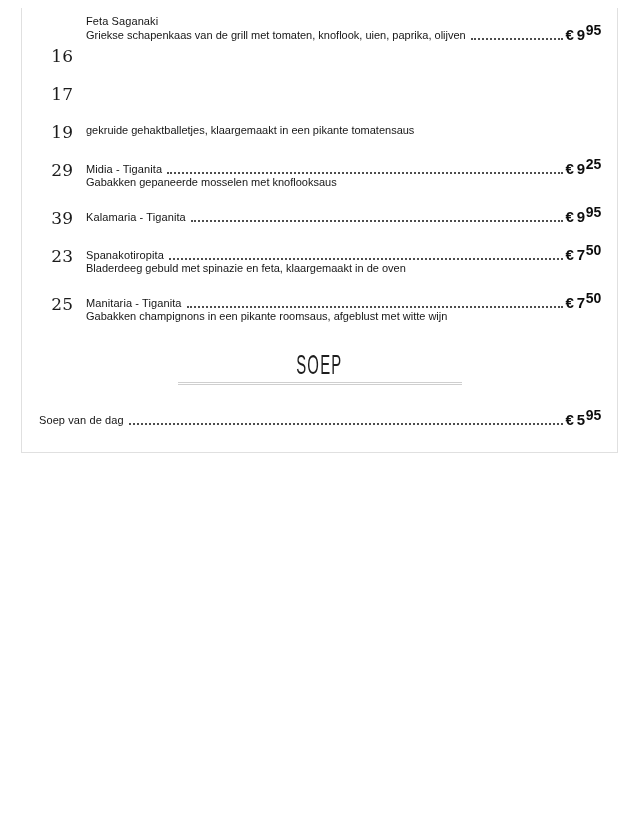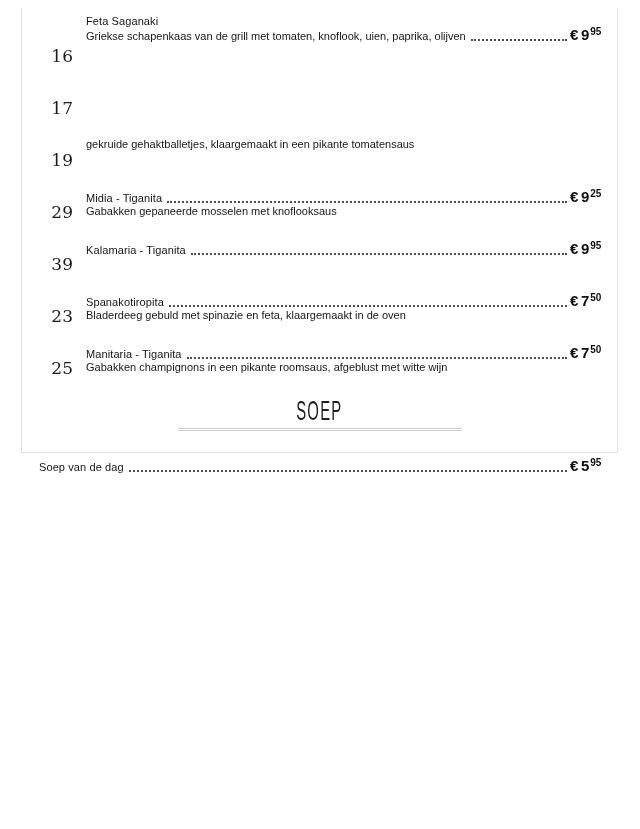--- a/index.html
+++ b/index.html
@@ -25,21 +25,21 @@
     margin-bottom: 21px;
   }
   .num {
     flex: 0 0 51px;
     width: 51px;
     text-align: right;
     font-family: "DejaVu Serif", serif;
     font-size: 17px;
     line-height: 1;
     color: #1b1b1b;
-    margin-top: 14px;
+    margin-top: 0;
   }
   .item.price-on-desc .num { margin-top: 33px; }
   .content {
     flex: 1;
     margin-left: 13px;
     margin-right: 16px;
     min-width: 0;
   }
   .line1, .line2 {
     display: flex;
@@ -58,27 +58,27 @@
   .price {
     white-space: nowrap;
     font-weight: 700;
     font-size: 15px;
     line-height: 13px;
     letter-spacing: -0.2px;
     color: #0d0d0d;
   }
   .cur { margin-right: 3px; }
   .cents {
-    font-size: 10px;
+    font-size: 14px;
     position: relative;
     top: -5px;
     margin-left: 1px;
     text-align: right;
   }
-  .section-header { margin-top: 24px; text-align: center; }
+  .section-header { margin-top: 32px; text-align: center; }
   .section-title {
     display: inline-block;
     font-size: 24px;
     line-height: 1;
     letter-spacing: 2px;
     font-weight: 400;
     color: #1d1d1d;
     transform: scale(0.62, 1.18);
     transform-origin: center bottom;
   }

